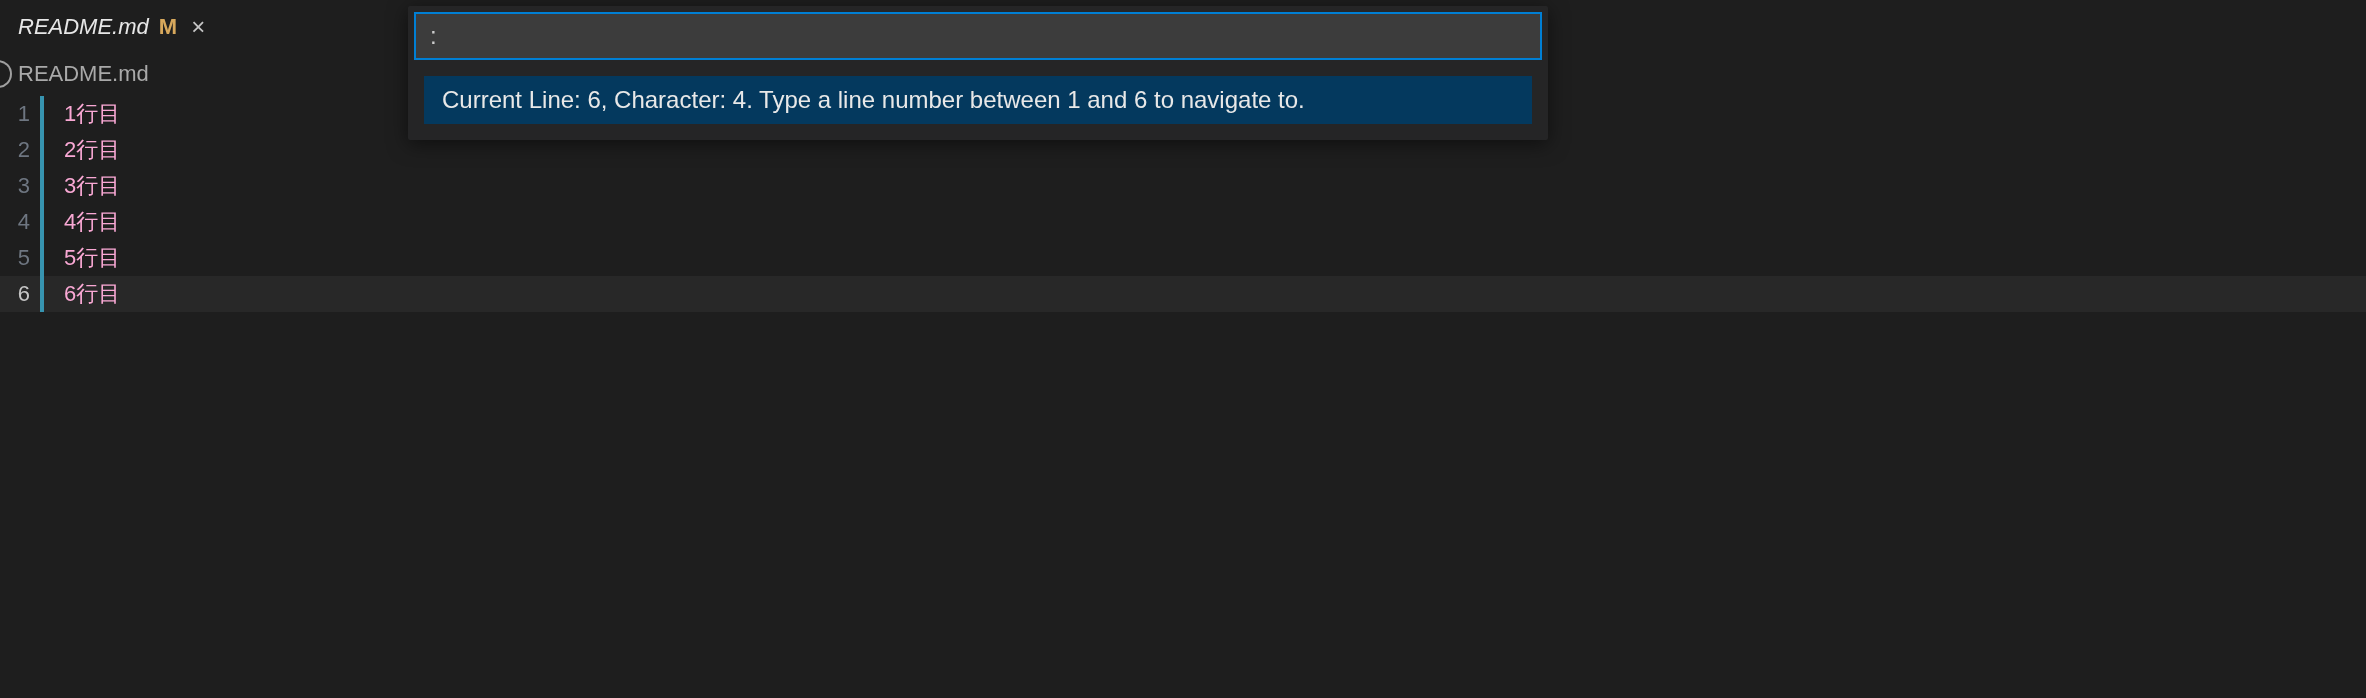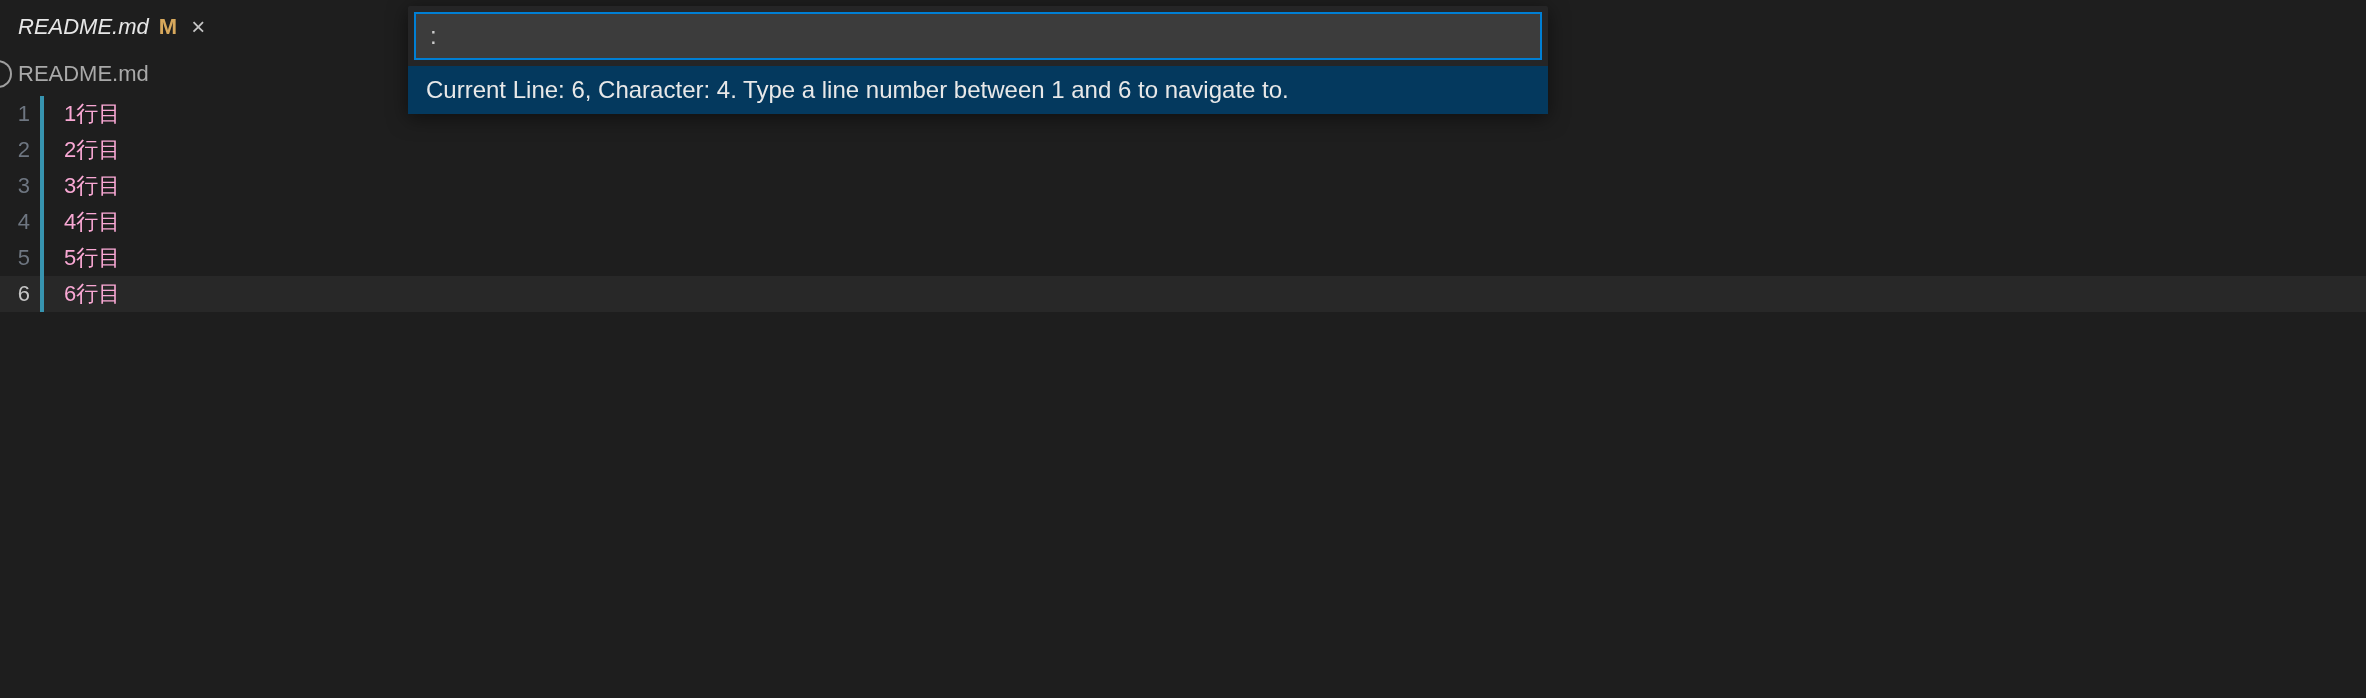--- a/index.html
+++ b/index.html
@@ -127,21 +127,21 @@
       color: #cccccc;
       font-size: 24px;
       width: 100%;
       font-family: inherit;
     }
     .quick-input-hint {
       background: #04395e;
       color: #e8e8e8;
       padding: 10px 18px;
       font-size: 24px;
-      margin: 0;
+      margin: 16px;
     }
   </style>
 </head>
 <body>
 
 <div class="tab-bar">
   <div class="tab">
     <span class="tab-name">README.md</span>
     <span class="tab-modified">M</span>
     <span class="tab-close">×</span>

